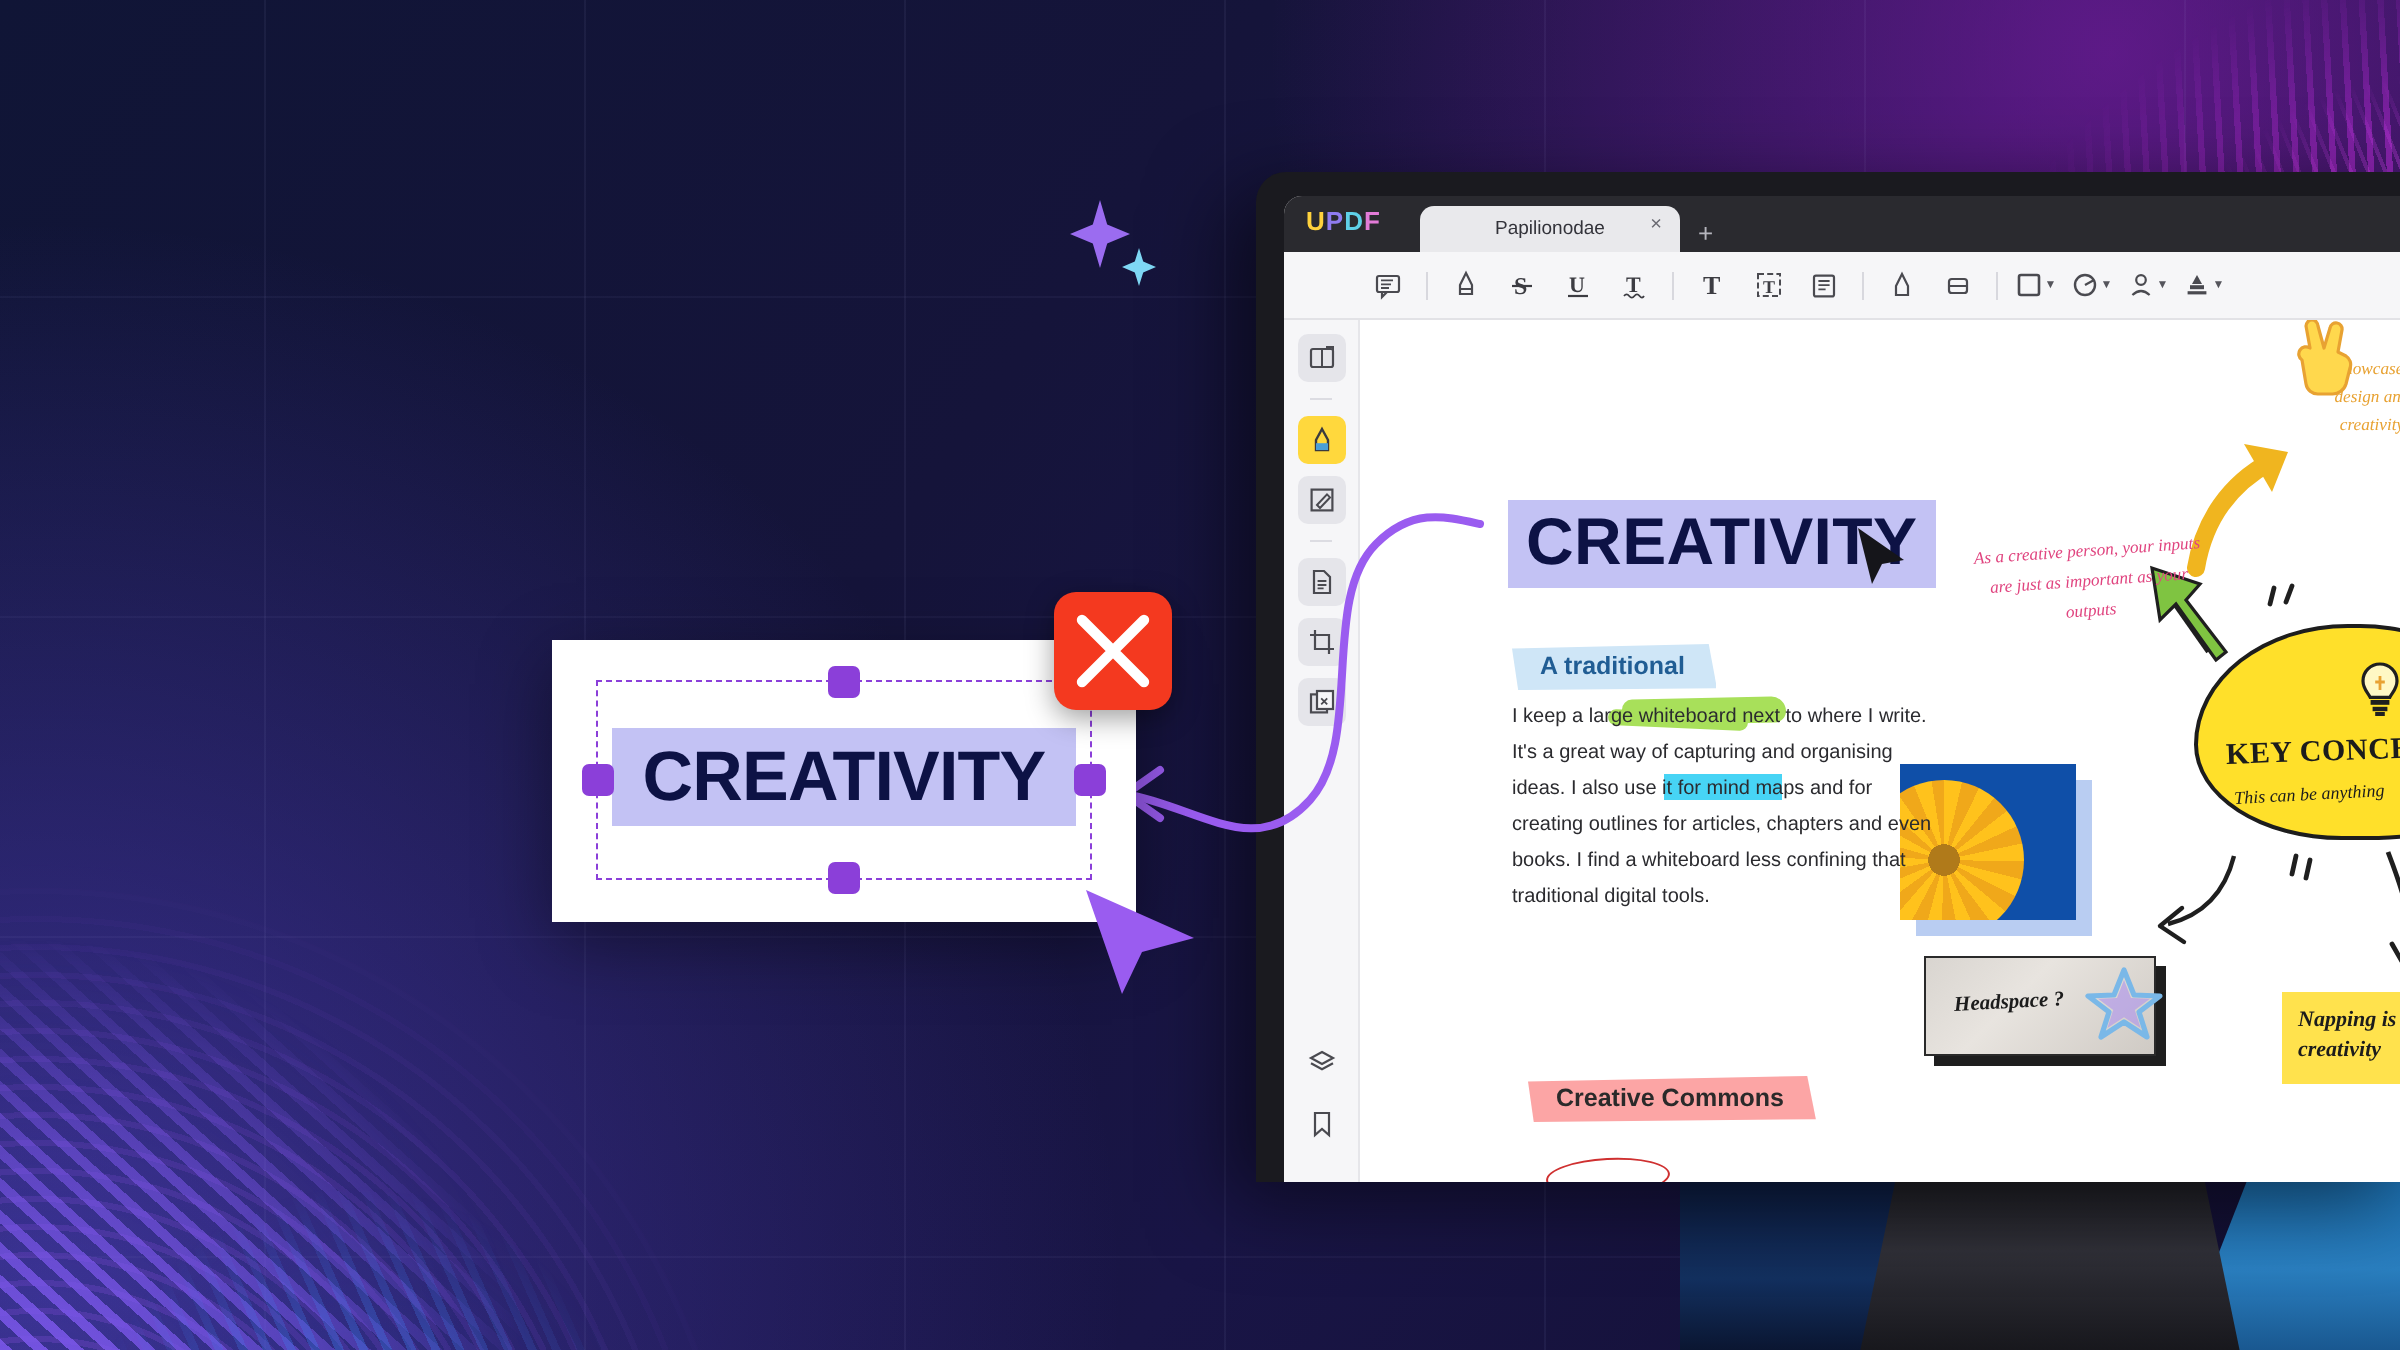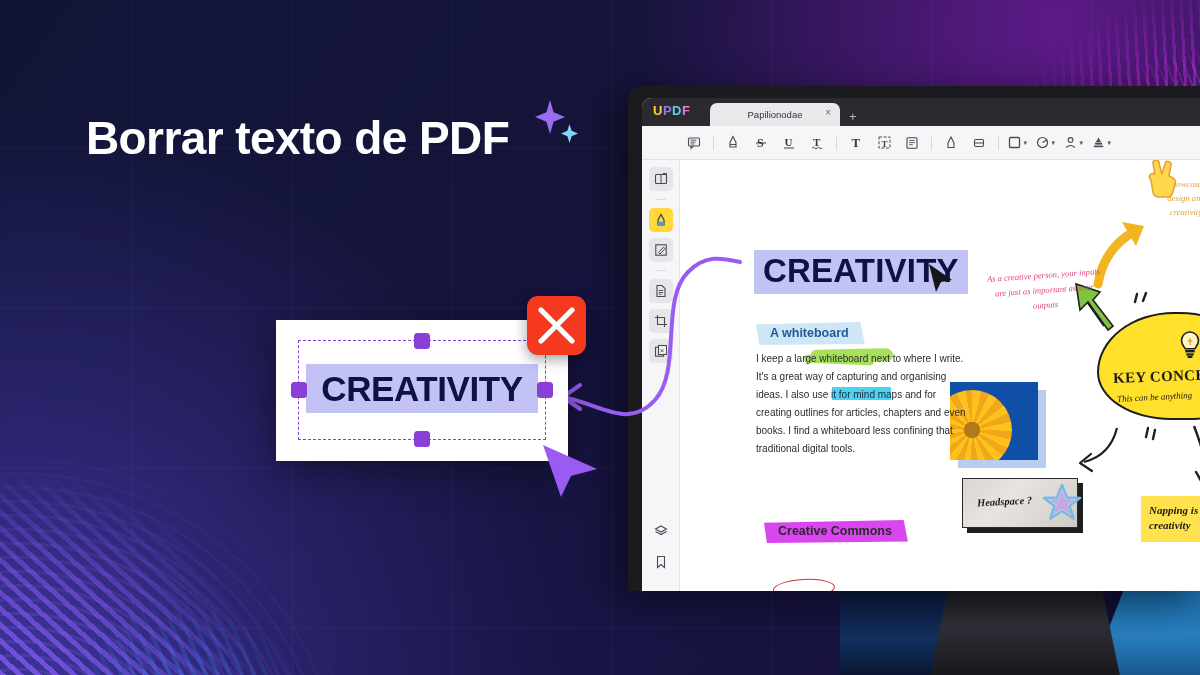--- a/index.html
+++ b/index.html
@@ -255,22 +255,22 @@
     position:absolute;
     padding:4px 16px 5px 14px;
     font-size:12.5px; font-weight:bold;
   }
   #ribbon-whiteboard {
     left:76px; top:162px;
     background:#cfe6f7; color:#205d94;
     clip-path:polygon(0 10%,96% 0,100% 96%,3% 100%);
   }
   #ribbon-cc {
-    left:84px; top:360px;
-    background:#d946ef; color:#2a2a2a;
+    left:84px; top:378px;
+    background:#fca5a5; color:#2a2a2a;
     clip-path:polygon(0 12%,97% 0,100% 94%,2% 100%);
   }
   .body-para {
     position:absolute; left:76px; width:212px;
     font-size:10px; color:#2b2b2f; line-height:1.80;
     font-weight:500;
   }
   #para1 { top:190px; }
   .hl-green {
     position:absolute; left:131px; top:189px; width:82px; height:13px;
@@ -394,21 +394,20 @@
   <div class="bg-base"></div>
   <div class="bg-grid"></div>
   <div class="rays-tr"></div>
   <div class="rays-tr2"></div>
   <div class="rays-bl3"></div>
   <div class="rays-bl"></div>
   <div class="rays-bl2"></div>
 </div>
 
 <div id="headline">
-  <div class="line">Borrar texto de PDF</div>
 </div>
 <div class="sparkle" style="left:535px; top:100px;">
   <svg width="30" height="34" viewBox="0 0 30 34">
     <path d="M15 0 L18.6 12.2 L30 17 L18.6 21.8 L15 34 L11.4 21.8 L0 17 L11.4 12.2 Z" fill="#9b6cf0"></path>
   </svg>
 </div>
 <div class="sparkle" style="left:561px; top:124px;">
   <svg width="17" height="19" viewBox="0 0 17 19">
     <path d="M8.5 0 L10.6 6.8 L17 9.5 L10.6 12.2 L8.5 19 L6.4 12.2 L0 9.5 L6.4 6.8 Z" fill="#7fd8f5"></path>
   </svg>
@@ -612,21 +611,21 @@
           </div>
         </div>
       </div>
 
       <div id="pdf-page">
 
         <div id="doc-title-hl">
           <span>CREATIVITY</span>
         </div>
 
-        <div class="ribbon" id="ribbon-whiteboard">A whiteboard</div>
+        <div class="ribbon" id="ribbon-whiteboard">A traditional</div>
 
         <div class="hl-green"></div>
         <div class="hl-green2"></div>
         <div class="hl-cyan"></div>
 
         <div class="body-para para-mask" id="para1">I keep a large whiteboard next to where I write. It's a great way of capturing and organising ideas. I also use it for mind maps and for creating outlines for articles, chapters and even books. I find a whiteboard less confining that traditional digital tools.</div>
 
         <div class="ribbon" id="ribbon-cc">Creative Commons</div>
 
         <div class="red-oval" style="left:93px; top:419px;"></div>

